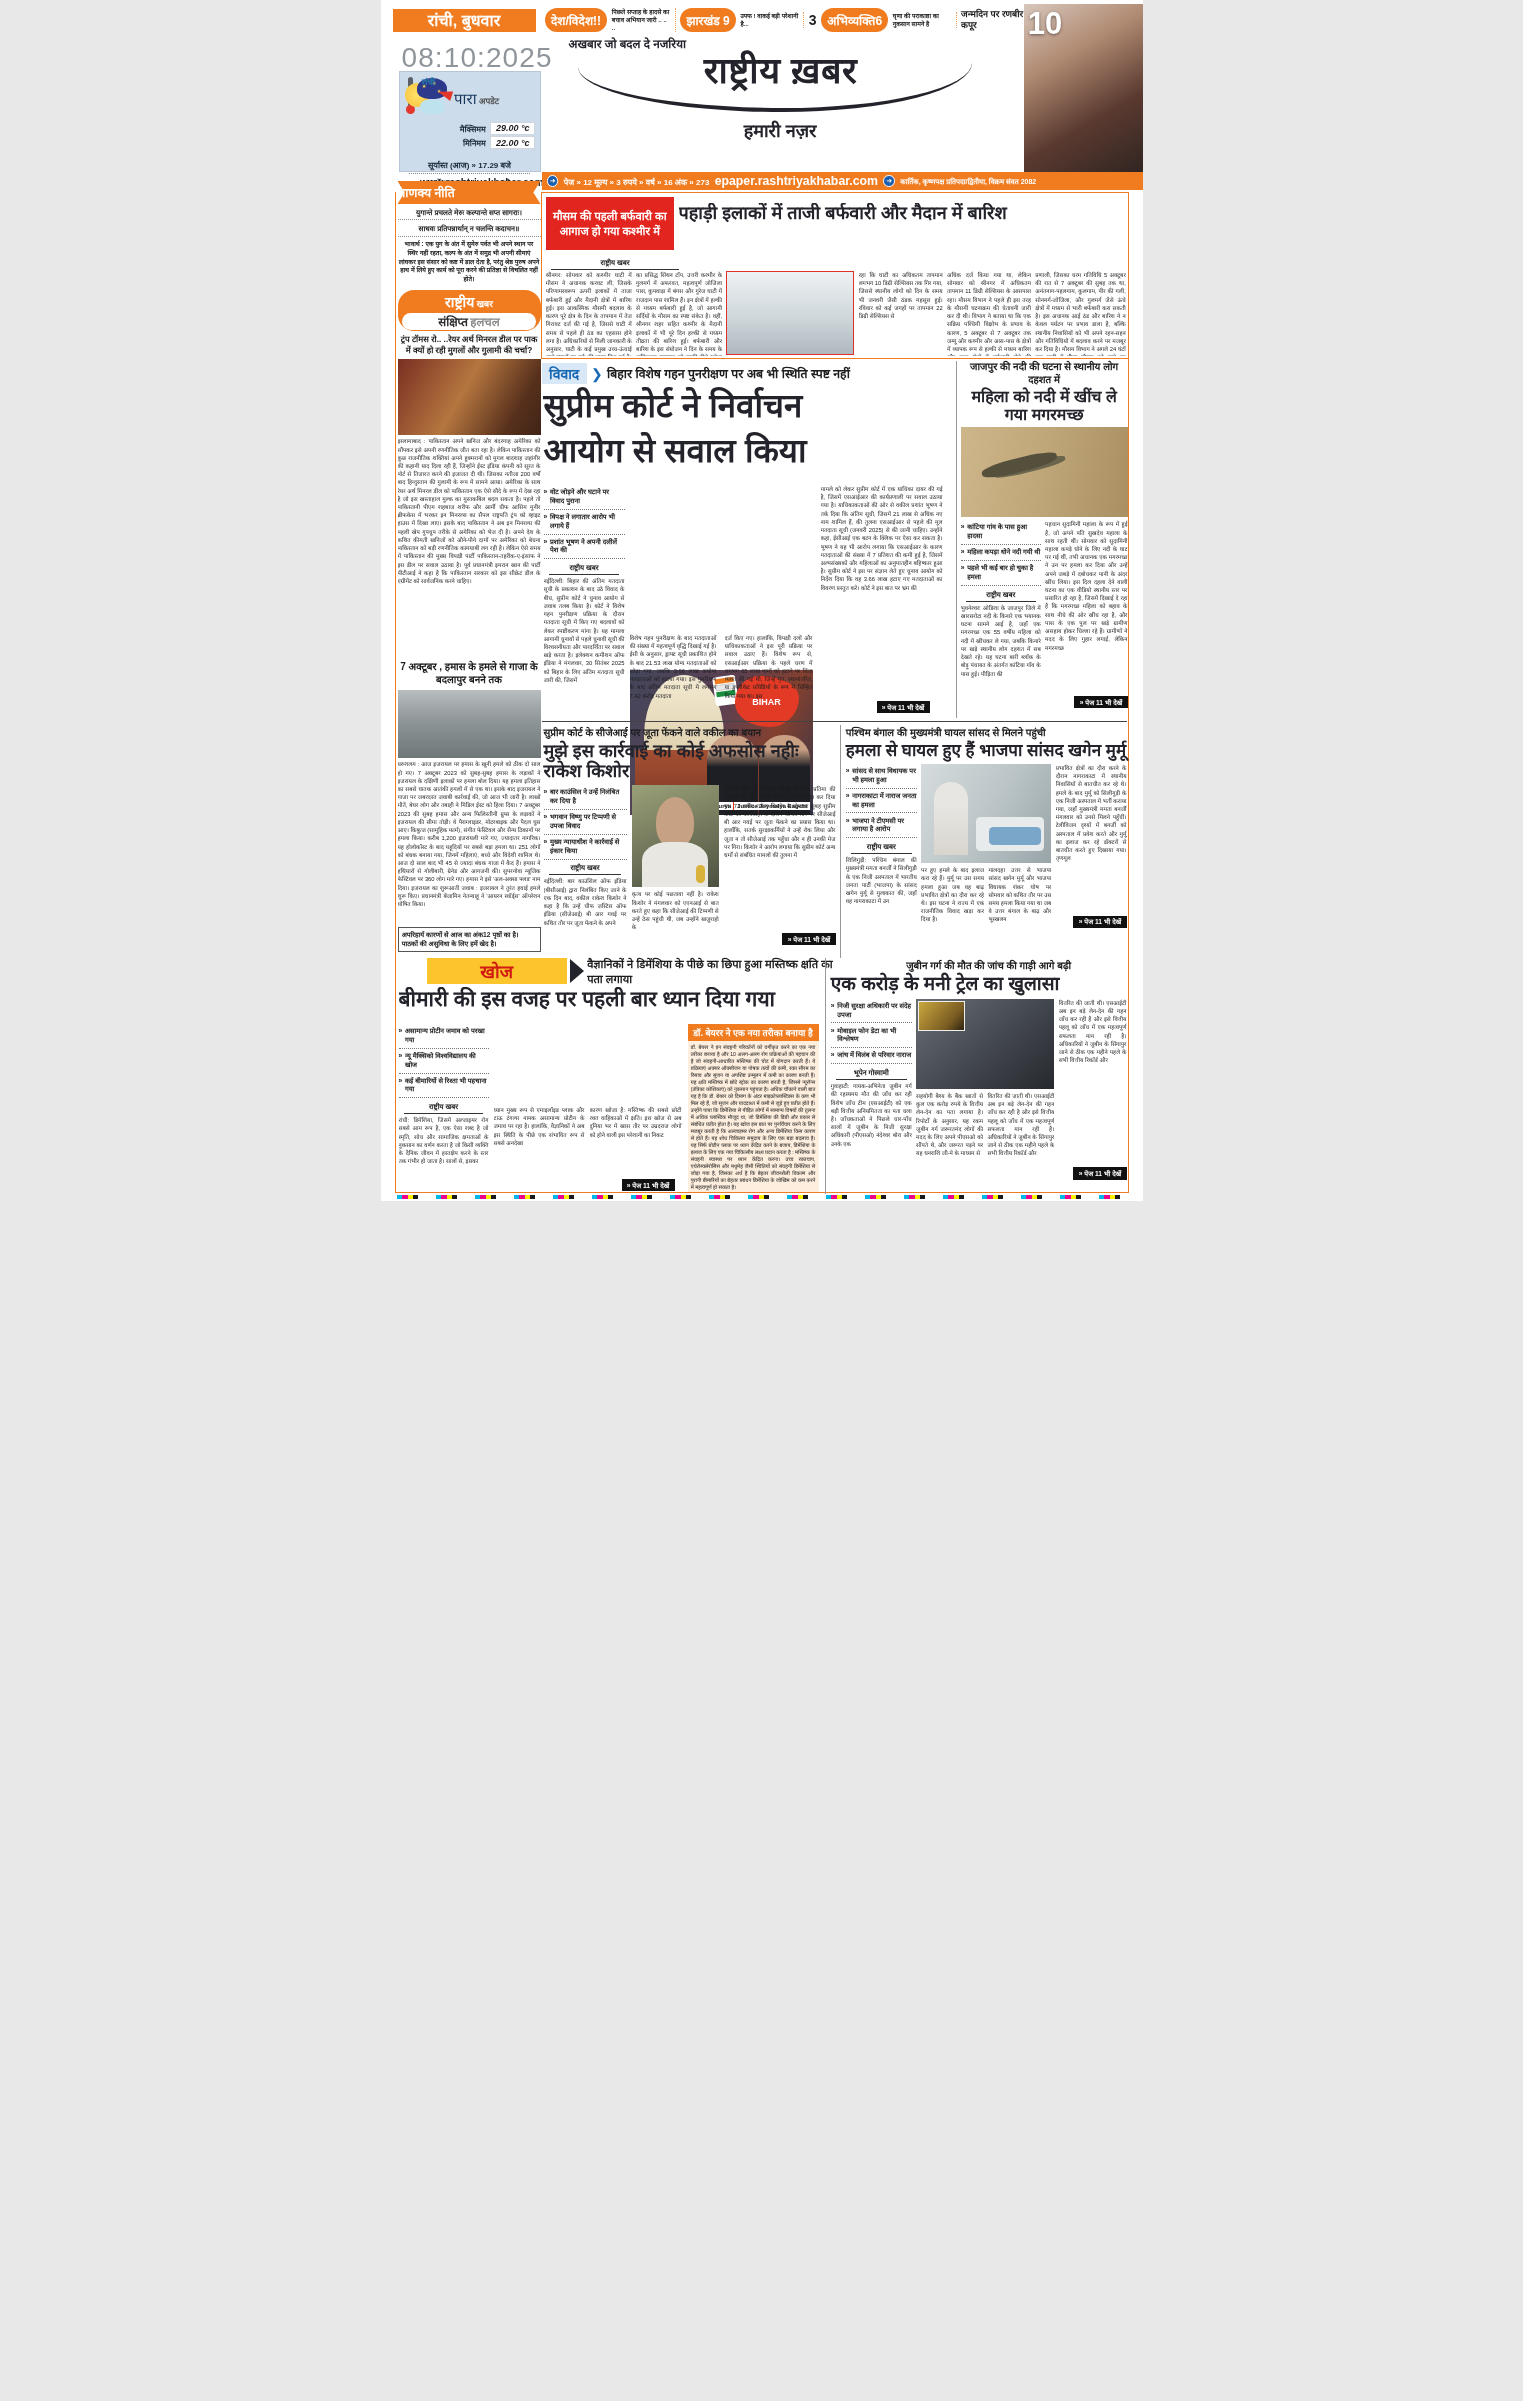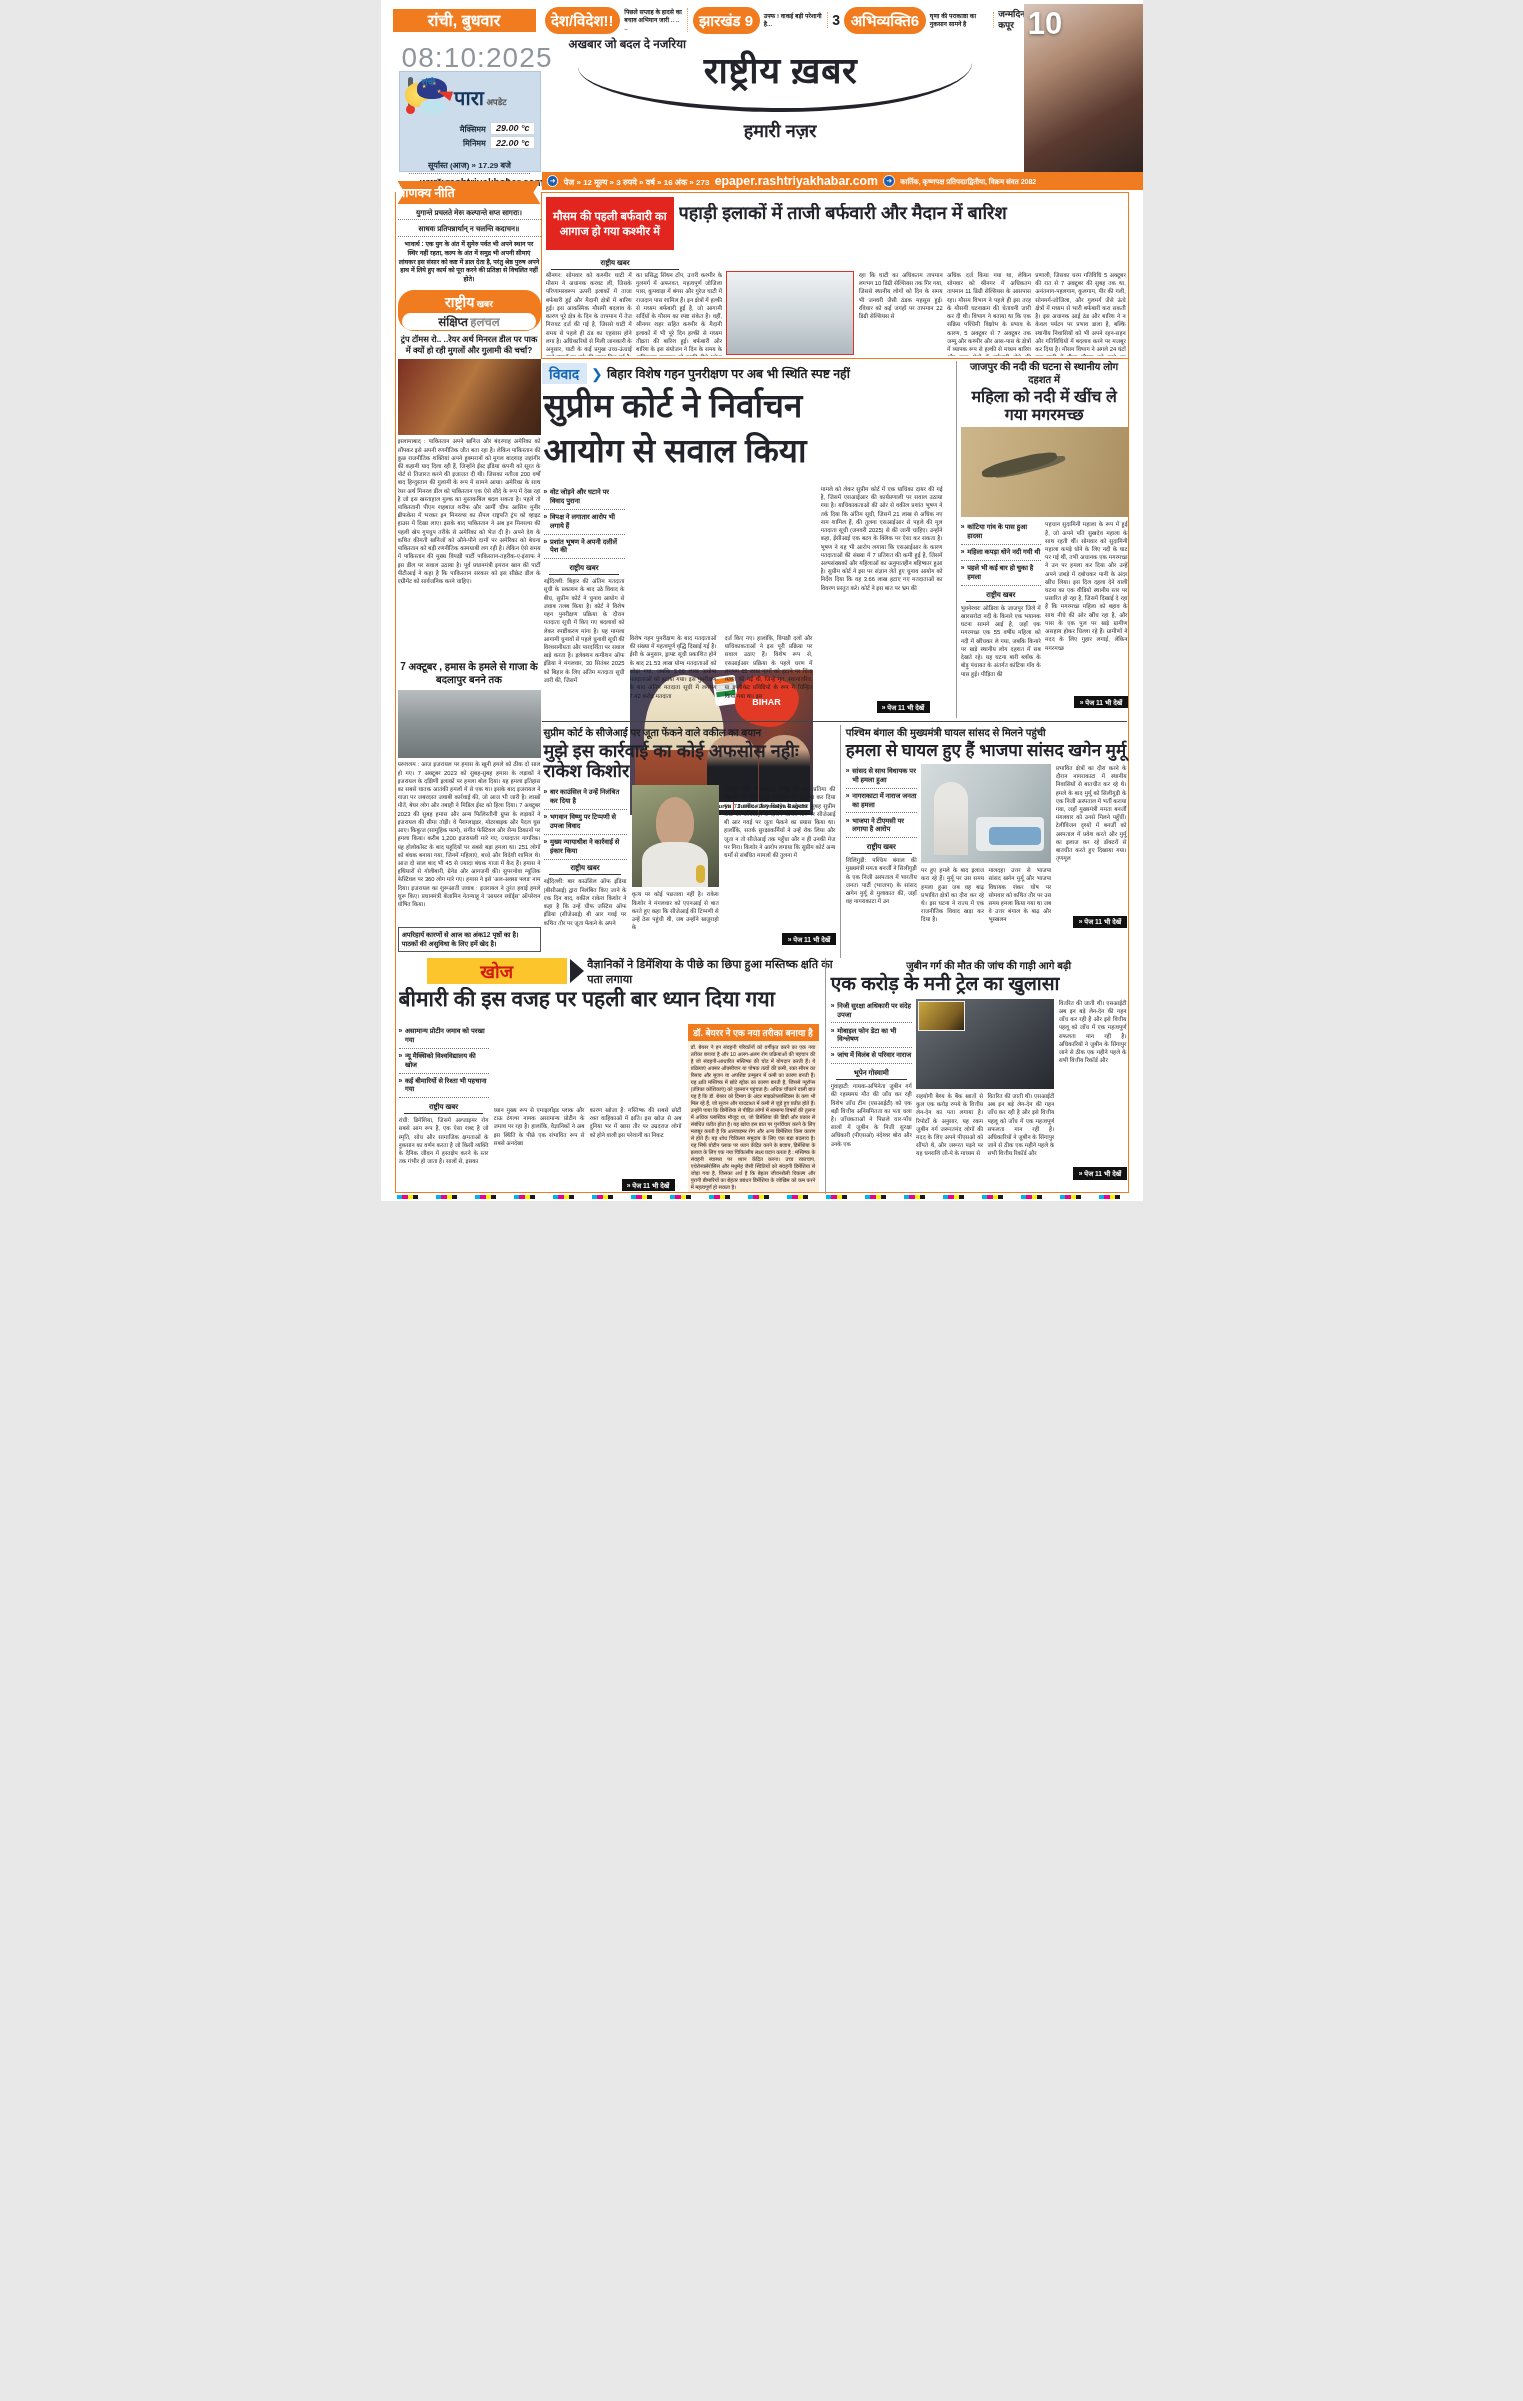--- a/index.html
+++ b/index.html
@@ -5,30 +5,30 @@
   :root{
     --orange:#f17c20; --red:#e3251f; --blue:#1668b3; --lblue:#d9e8f6;
     --yellow:#fcc52c; --ink:#1c1c1e; --peach:#fdeedd; --gray:#8f959b;
   }
   *{margin:0;padding:0;box-sizing:border-box;}
   body{background:#e8e8e8;font-family:"Liberation Sans","DejaVu Sans",sans-serif;}
   #page{position:relative;width:762px;height:1201px;background:#fff;margin:0 auto;overflow:hidden;color:var(--ink);}
   .abs{position:absolute;}
   .ed-box{background:var(--orange);color:#fff;font-weight:bold;font-size:16px;display:flex;align-items:center;justify-content:center;}
   .teasers{display:flex;align-items:center;gap:4.3px;}
-  .tab{background:var(--orange);color:#fff;font-weight:bold;border-radius:14px;padding:3.7px 6.4px;font-size:15px;white-space:nowrap;}
+  .tab{background:var(--orange);color:#fff;font-weight:bold;border-radius:14px;padding:3.7px 6.4px;font-size:12px;white-space:nowrap;}
   .tz{font-size:6.1px;font-weight:bold;line-height:1.3;max-width:64px;border-right:1.1px dotted #f0a05c;padding-right:4.3px;}
   .t4{font-size:9px;max-width:80px;border-right:none;}
   .tpage{font-size:14px;font-weight:bold;color:#222;}
   .photo{position:relative;overflow:hidden;}
   .p-ranbir{background:linear-gradient(150deg,#d8c7bc 0%,#b08a72 30%,#5a3a30 62%,#28201e 100%);}
   .p10{position:absolute;left:4.3px;top:2.1px;color:#fff;font-size:31px;font-weight:bold;text-shadow:0 1.1px 3.2px rgba(0,0,0,.5);}
   .bigdate{font-size:28px;color:var(--gray);font-weight:400;letter-spacing:1.1px;}
   .weatherbox{background:#ccdcea;border:0.5px solid #b6c6d6;padding:3.2px 4.3px;}
-  .wtitle{font-size:20px;font-weight:bold;color:#17355c;}
+  .wtitle{font-size:15px;font-weight:normal;color:#17355c;}
   .wsub{font-size:8.5px;color:#555;font-weight:bold;}
   .wcity{position:absolute;left:18px;top:1.1px;color:#2878a8;font-weight:bold;font-size:8.5px;}
   .wicon{position:relative;width:46px;height:45px;}
   .sun{position:absolute;left:1.1px;top:7.5px;width:24.5px;height:24.5px;border-radius:50%;background:radial-gradient(#ffe169,#f7c23c);}
   .therm{position:absolute;left:4.3px;top:2.1px;width:4.8px;height:30px;background:#5a6066;border-radius:2.7px;}
   .tbulb{position:absolute;left:2.1px;top:30px;width:9px;height:9px;border-radius:50%;background:#e3372b;}
   .starcloud{position:absolute;left:12.8px;top:3.2px;width:30px;height:21px;border-radius:50% 50% 40% 40%;background:#2d3a8c;}
   .star{position:absolute;color:#ffd84d;font-size:5.3px;}
   .cloud{position:absolute;left:16px;top:24.5px;width:25.6px;height:14px;border-radius:7.5px;background:#bfe2ef;}
   .rarrow{position:absolute;right:-2.1px;top:14px;width:0;height:0;border-top:5.9px solid transparent;border-bottom:5.9px solid transparent;border-right:14px solid #e3372b;transform:rotate(18deg);}

